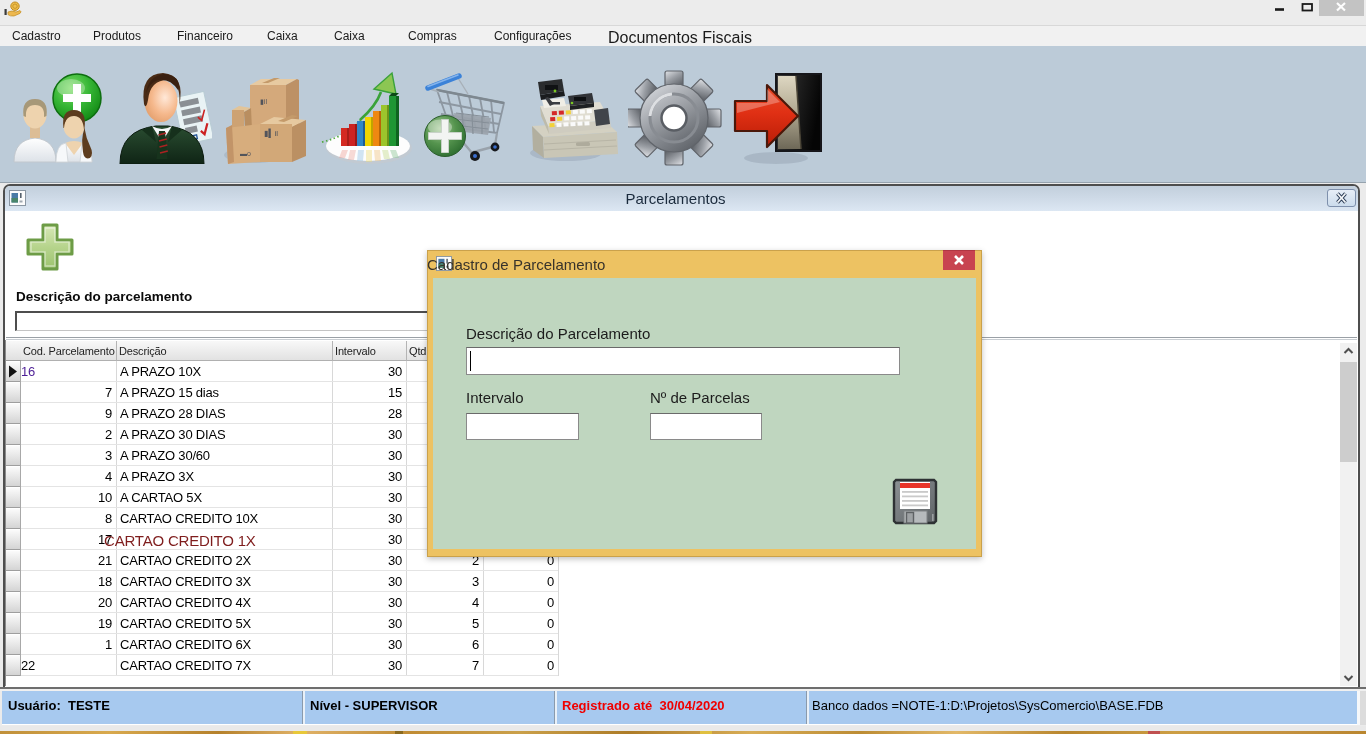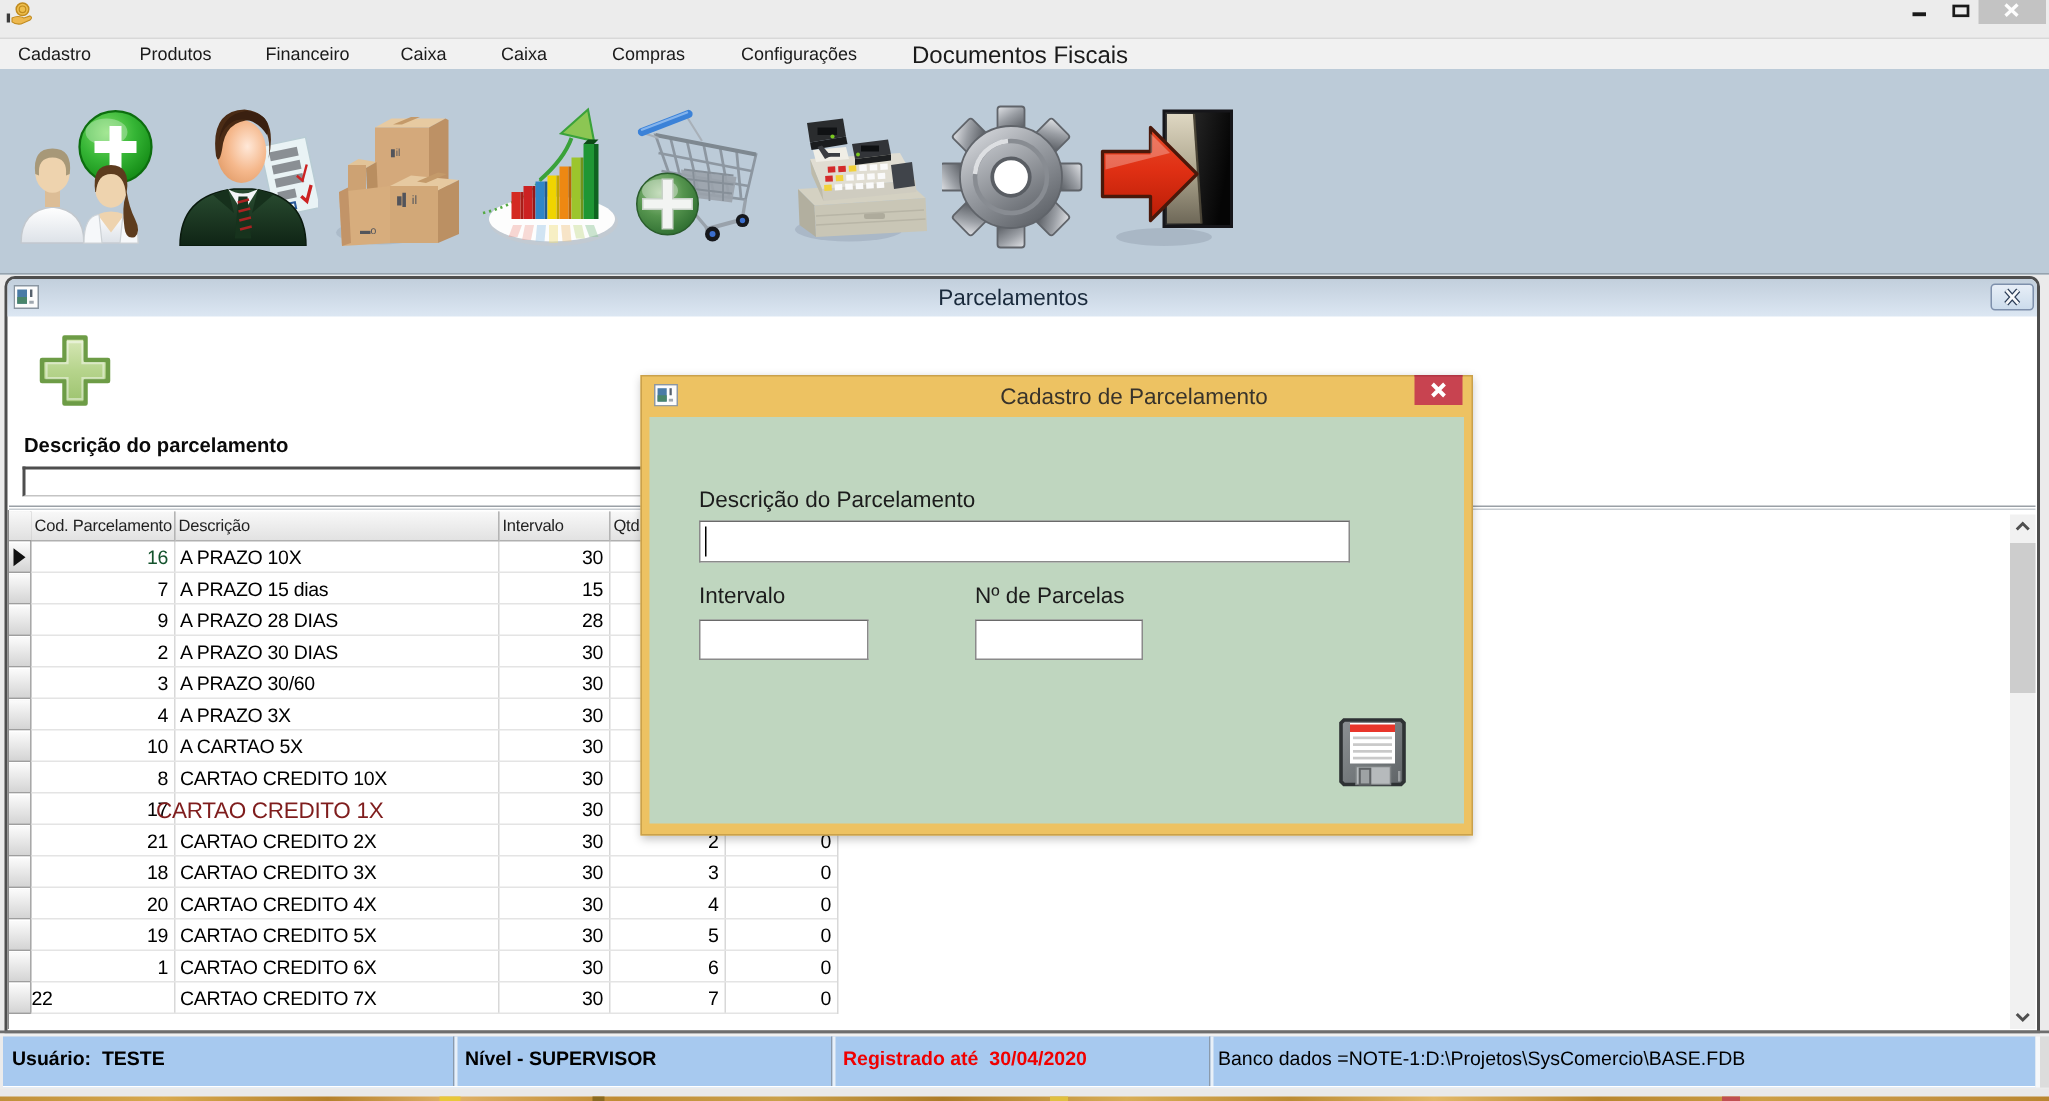--- a/index.html
+++ b/index.html
@@ -372,21 +372,21 @@
 <div class="a" style="left:21px;top:591px;width:537px;height:1px;background:#e4e4e4"></div>
 <div class="a" style="left:21px;top:612px;width:537px;height:1px;background:#e4e4e4"></div>
 <div class="a" style="left:21px;top:633px;width:537px;height:1px;background:#e4e4e4"></div>
 <div class="a" style="left:21px;top:654px;width:537px;height:1px;background:#e4e4e4"></div>
 <div class="a" style="left:21px;top:675px;width:537px;height:1px;background:#e4e4e4"></div>
 <span class="a" style="left:23px;top:345px;font-size:11px;letter-spacing:-0.15px;color:#222">Cod. Parcelamento</span>
 <span class="a" style="left:119px;top:345px;font-size:11px;letter-spacing:-0.15px;color:#222">Descrição</span>
 <span class="a" style="left:335px;top:345px;font-size:11px;letter-spacing:-0.15px;color:#222">Intervalo</span>
 <span class="a" style="left:409px;top:345px;font-size:11px;letter-spacing:-0.15px;color:#222">Qtd Parcelas</span>
 <span class="a" style="left:486px;top:345px;font-size:11px;letter-spacing:-0.15px;color:#222">Qtd Dias</span>
-<span class="a" style="left:21px;top:364px;width:91px;text-align:right;font-size:13px;letter-spacing:-0.2px;color:#14532d">16</span>
+<span class="a" style="left:21px;top:364px;width:91px;font-size:13px;letter-spacing:-0.2px;color:#4c1d95">16</span>
 <span class="a" style="left:120px;top:364px;font-size:13px;letter-spacing:-0.2px;color:#000">A PRAZO 10X</span>
 <span class="a" style="left:332px;top:364px;width:70px;text-align:right;font-size:13px;letter-spacing:-0.2px;color:#000">30</span>
 <span class="a" style="left:406px;top:364px;width:73px;text-align:right;font-size:13px;letter-spacing:-0.2px;color:#000">10</span>
 <span class="a" style="left:483px;top:364px;width:71px;text-align:right;font-size:13px;letter-spacing:-0.2px;color:#000">0</span>
 <span class="a" style="left:21px;top:385px;width:91px;text-align:right;font-size:13px;letter-spacing:-0.2px;color:#000">7</span>
 <span class="a" style="left:120px;top:385px;font-size:13px;letter-spacing:-0.2px;color:#000">A PRAZO 15 dias</span>
 <span class="a" style="left:332px;top:385px;width:70px;text-align:right;font-size:13px;letter-spacing:-0.2px;color:#000">15</span>
 <span class="a" style="left:406px;top:385px;width:73px;text-align:right;font-size:13px;letter-spacing:-0.2px;color:#000">1</span>
 <span class="a" style="left:483px;top:385px;width:71px;text-align:right;font-size:13px;letter-spacing:-0.2px;color:#000">0</span>
 <span class="a" style="left:21px;top:406px;width:91px;text-align:right;font-size:13px;letter-spacing:-0.2px;color:#000">9</span>
@@ -487,21 +487,21 @@
 <div class="a" style="left:395px;top:731px;width:8px;height:3px;background:#8a6a20"></div>
 
 <div class="a" style="left:427px;top:250px;width:555px;height:307px;background:#edc262;border:1px solid #caa14b;box-shadow:0 2px 6px rgba(0,0,0,0.25)"></div>
 <svg class="a" style="left:436px;top:256px" width="16" height="15" viewBox="0 0 17 16">
  <rect x="0.5" y="0.5" width="16" height="15" fill="#fcfcfc" stroke="#8a96a2"></rect>
  <rect x="2.5" y="3" width="6.5" height="9.5" fill="#4a7ba6"></rect>
  <rect x="2.5" y="8" width="6.5" height="4.5" fill="#49856a"></rect>
  <rect x="11" y="3" width="1.6" height="5" fill="#55606c"></rect>
  <rect x="10.5" y="10.5" width="3" height="2" fill="#a0a8b0"></rect>
 </svg>
-<span class="a" style="left:427px;top:256px;width:658px;text-align:center;font-size:15px;color:#38332b">Cadastro de Parcelamento</span>
+<span class="a" style="left:427px;top:256px;width:658px;font-size:15px;color:#38332b">Cadastro de Parcelamento</span>
 <div class="a" style="left:943px;top:250px;width:32px;height:20px;background:#c84350;border-top:1px solid #b03642"></div>
 <svg class="a" style="left:943px;top:250px" width="32" height="20" viewBox="0 0 32 20">
  <path d="M12,6 L20,14 M20,6 L12,14" stroke="#fff" stroke-width="2.6"></path>
   </svg>
 <div class="a" style="left:433px;top:278px;width:543px;height:271px;background:#bfd6bf"></div>
 <span class="a" style="left:466px;top:325px;font-size:15px;color:#1c1c1c">Descrição do Parcelamento</span>
 <div class="a" style="left:466px;top:347px;width:434px;height:28px;background:#fff;border:1px solid #8a8a8a;border-top-color:#6a6a6a"></div>
 <div class="a" style="left:470px;top:351px;width:1px;height:20px;background:#000"></div>
 <span class="a" style="left:466px;top:389px;font-size:15px;color:#1c1c1c">Intervalo</span>
 <span class="a" style="left:650px;top:389px;font-size:15px;color:#1c1c1c">Nº de Parcelas</span>

